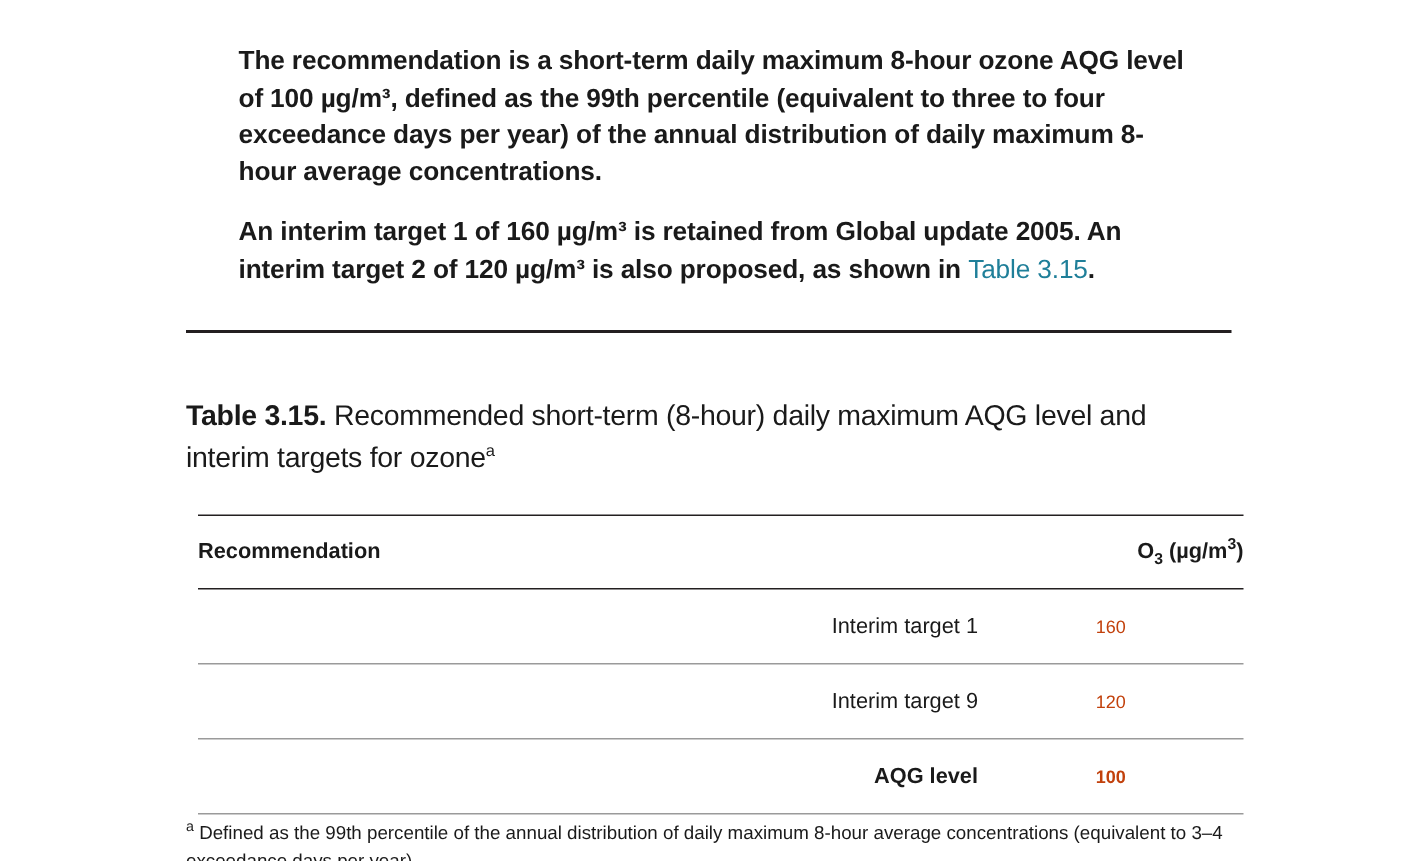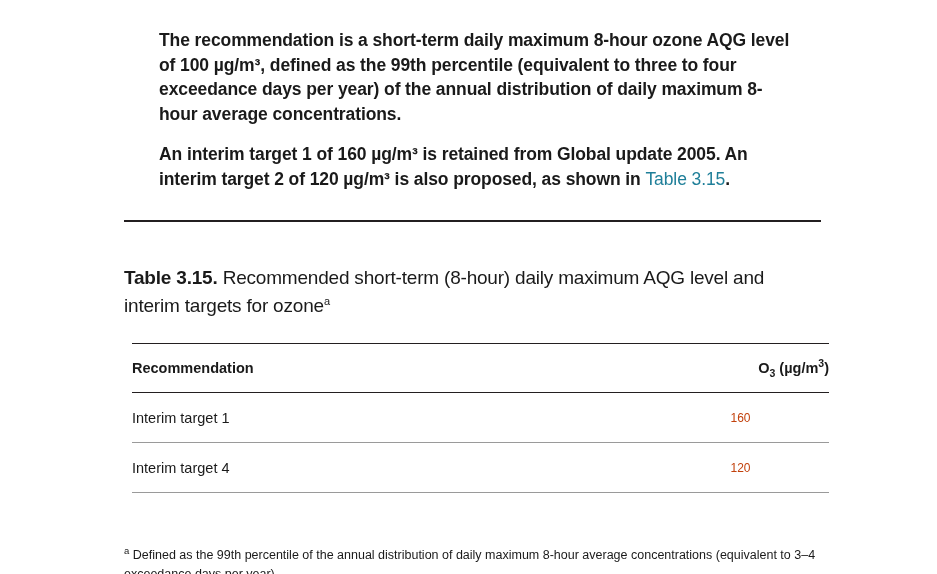--- a/index.html
+++ b/index.html
@@ -116,21 +116,21 @@
     font-weight: bold;
     color: #1a1a1a;
     text-align: right;
     border-top: 1.6px solid #231f20;
     border-bottom: 1.2px solid #231f20;
     height: 48px;
   }
   .td-cell {
     font-size: 14.5px;
     color: #1a1a1a;
-    text-align: left;
+    text-align: right;
     padding-left: 18px;
     border-bottom: 1.1px solid #9a9a9a;
     height: 49px;
   }
   .td-cell-right {
     font-size: 12px;
     color: #c2410c;
     text-align: center;
     border-bottom: 1.1px solid #9a9a9a;
     height: 49px;
@@ -192,21 +192,25 @@
         <th class="th-cell">Recommendation</th>
         <th class="th-cell-right"><span>O</span><span class="sub">3</span><span> (µg/m</span><span class="supsmall">3</span><span>)</span></th>
       </tr>
     </thead>
     <tbody>
       <tr>
         <td class="td-cell">Interim target 1</td>
         <td class="td-cell-right">160</td>
       </tr>
       <tr>
-        <td class="td-cell">Interim target 4</td>
+        <td class="td-cell">Interim target 9</td>
         <td class="td-cell-right">120</td>
+      </tr>
+      <tr class="row-strong">
+        <td class="td-cell">AQG level</td>
+        <td class="td-cell-right">100</td>
       </tr>
     </tbody>
   </table>
 
   <div class="footnote"><span class="fn-mark">a</span><span> Defined as the 99th percentile of the annual distribution of daily maximum 8-hour average concentrations (equivalent to 3–4 exceedance days per year).</span></div>
 
 </div>
 
 </body></html>

